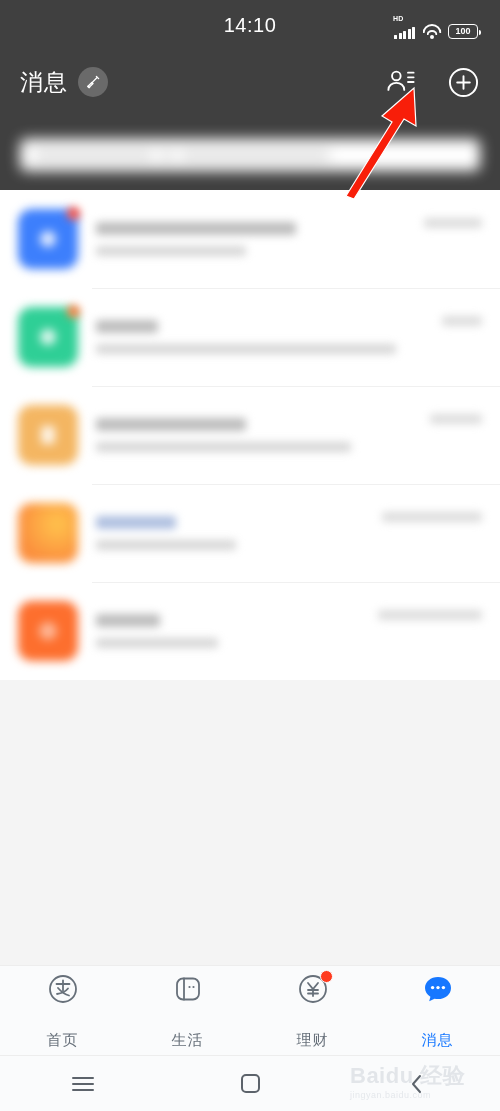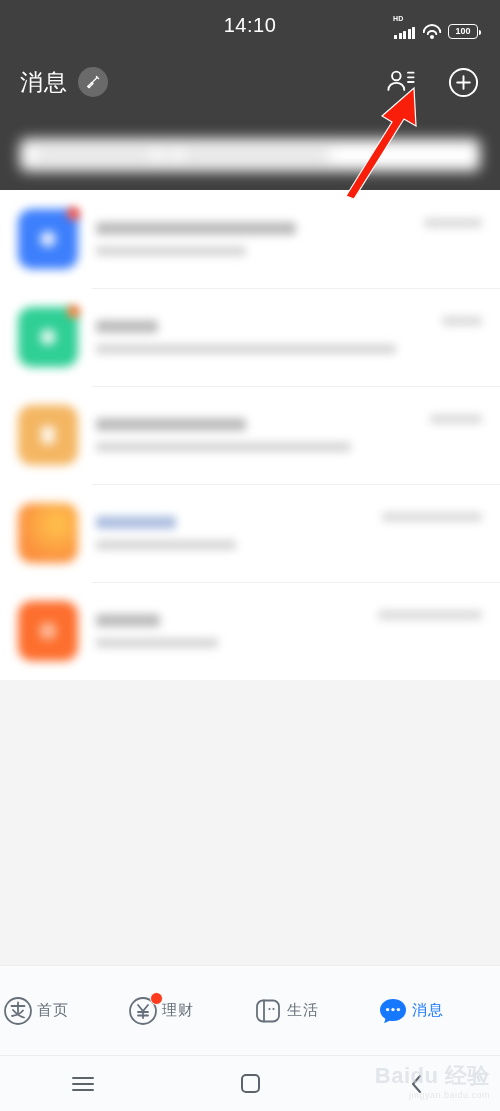--- a/index.html
+++ b/index.html
@@ -110,21 +110,21 @@
 
   
   .arrow { position:absolute; left:330px; top:70px; width:110px; height:130px; pointer-events:none; }
 
   
   .tabbar {
     position:absolute; left:0; bottom:56px; width:500px; height:90px;
     background:#fafbfc; border-top:1px solid #ededed;
     display:flex; align-items:center;
   }
-  .tab { flex:1; display:flex; flex-direction:row; align-items:center; gap:1px; cursor:pointer; position:relative; }
+  .tab { flex:1; display:flex; flex-direction:column; align-items:center; gap:24px; cursor:pointer; position:relative; }
   .tab-icon { width:36px; height:36px; position:relative; display:flex; align-items:center; justify-content:center; }
   .tab-label { font-size:15px; color:#67707a; letter-spacing:1px; }
   .tab.active .tab-label { color:#1677ff; }
   .red-dot {
     position:absolute; right:-2px; top:-1px; width:13px; height:13px;
     border-radius:50%; background:#ff3b1f; border:1.5px solid #fafbfc;
   }
 
   
   .navbar {
@@ -134,21 +134,21 @@
   }
   .nav-btn { flex:1; display:flex; align-items:center; justify-content:center; cursor:pointer; }
   .hamburger { width:22px; display:flex; flex-direction:column; gap:4px; }
   .hamburger i { display:block; height:2px; background:#5c636b; border-radius:1px; }
   .sq { width:19px; height:19px; border:2px solid #5c636b; border-radius:5px; }
 
   
   .watermark {
     position:absolute; right:10px; bottom:4px; width:140px; height:50px;
     opacity:.55; pointer-events:none;
-    display:flex; flex-direction:column; align-items:flex-end; justify-content:center;
+    display:flex; flex-direction:column; align-items:flex-start; justify-content:center;
   }
   .wm-main { font-size:22px; font-weight:700; color:#cfd4da; letter-spacing:.5px; line-height:1; }
   .wm-sub { font-size:9px; color:#d3d8de; letter-spacing:.5px; margin-top:3px; }
 </style>
 </head>
 <body>
 
 <div class="phone">
 
   <div class="header-block">
@@ -314,42 +314,42 @@
             <path d="M16 7.5v10"></path>
           <path d="M10 21c4-.5 8.5-2.5 11-5.5"></path>
           <path d="M11 15c3.5 4 7 6.5 11 7.5"></path>
         </svg>
       </div>
       <div class="tab-label">首页</div>
     </div>
 
     <div class="tab">
       <div class="tab-icon">
+        <svg width="32" height="32" viewBox="0 0 32 32" fill="none" stroke="#67707a" stroke-width="1.8" stroke-linecap="round" stroke-linejoin="round">
+          <rect x="5" y="5.5" width="22" height="21" rx="6"></rect>
+          <path d="M12 5.5v21"></path>
+          <circle cx="17.5" cy="14" r="1.1" fill="#67707a" stroke="none"></circle>
+          <circle cx="21.5" cy="14" r="1.1" fill="#67707a" stroke="none"></circle>
+        </svg>
+      </div>
+      <div class="tab-label">生活</div>
+    </div>
+
+    <div class="tab">
+      <div class="tab-icon">
         <svg width="32" height="32" viewBox="0 0 32 32" fill="none" stroke="#67707a" stroke-width="1.8" stroke-linecap="round">
           <circle cx="16" cy="16" r="13"></circle>
           <path d="M11 10l5 6 5-6"></path>
             <path d="M11 17h10"></path>
             <path d="M11 20.5h10"></path>
             <path d="M16 16v7"></path>
         </svg>
         <div class="red-dot"></div>
       </div>
       <div class="tab-label">理财</div>
-    </div>
-
-    <div class="tab">
-      <div class="tab-icon">
-        <svg width="32" height="32" viewBox="0 0 32 32" fill="none" stroke="#67707a" stroke-width="1.8" stroke-linecap="round" stroke-linejoin="round">
-          <rect x="5" y="5.5" width="22" height="21" rx="6"></rect>
-          <path d="M12 5.5v21"></path>
-          <circle cx="17.5" cy="14" r="1.1" fill="#67707a" stroke="none"></circle>
-          <circle cx="21.5" cy="14" r="1.1" fill="#67707a" stroke="none"></circle>
-        </svg>
-      </div>
-      <div class="tab-label">生活</div>
     </div>
 
     <div class="tab active">
       <div class="tab-icon">
         <svg width="34" height="32" viewBox="0 0 34 32">
           <path d="M17 4C9.8 4 4 8.9 4 14.9c0 3.6 2.1 6.8 5.4 8.8l-1.2 4.6 5.3-2.6c1.1.2 2.3.4 3.5.4 7.2 0 13-4.9 13-11.2S24.2 4 17 4z" fill="#1677ff"></path>
           <circle cx="11.6" cy="14.6" r="1.7" fill="#fff"></circle>
           <circle cx="17" cy="14.6" r="1.7" fill="#fff"></circle>
           <circle cx="22.4" cy="14.6" r="1.7" fill="#fff"></circle>
         </svg>

